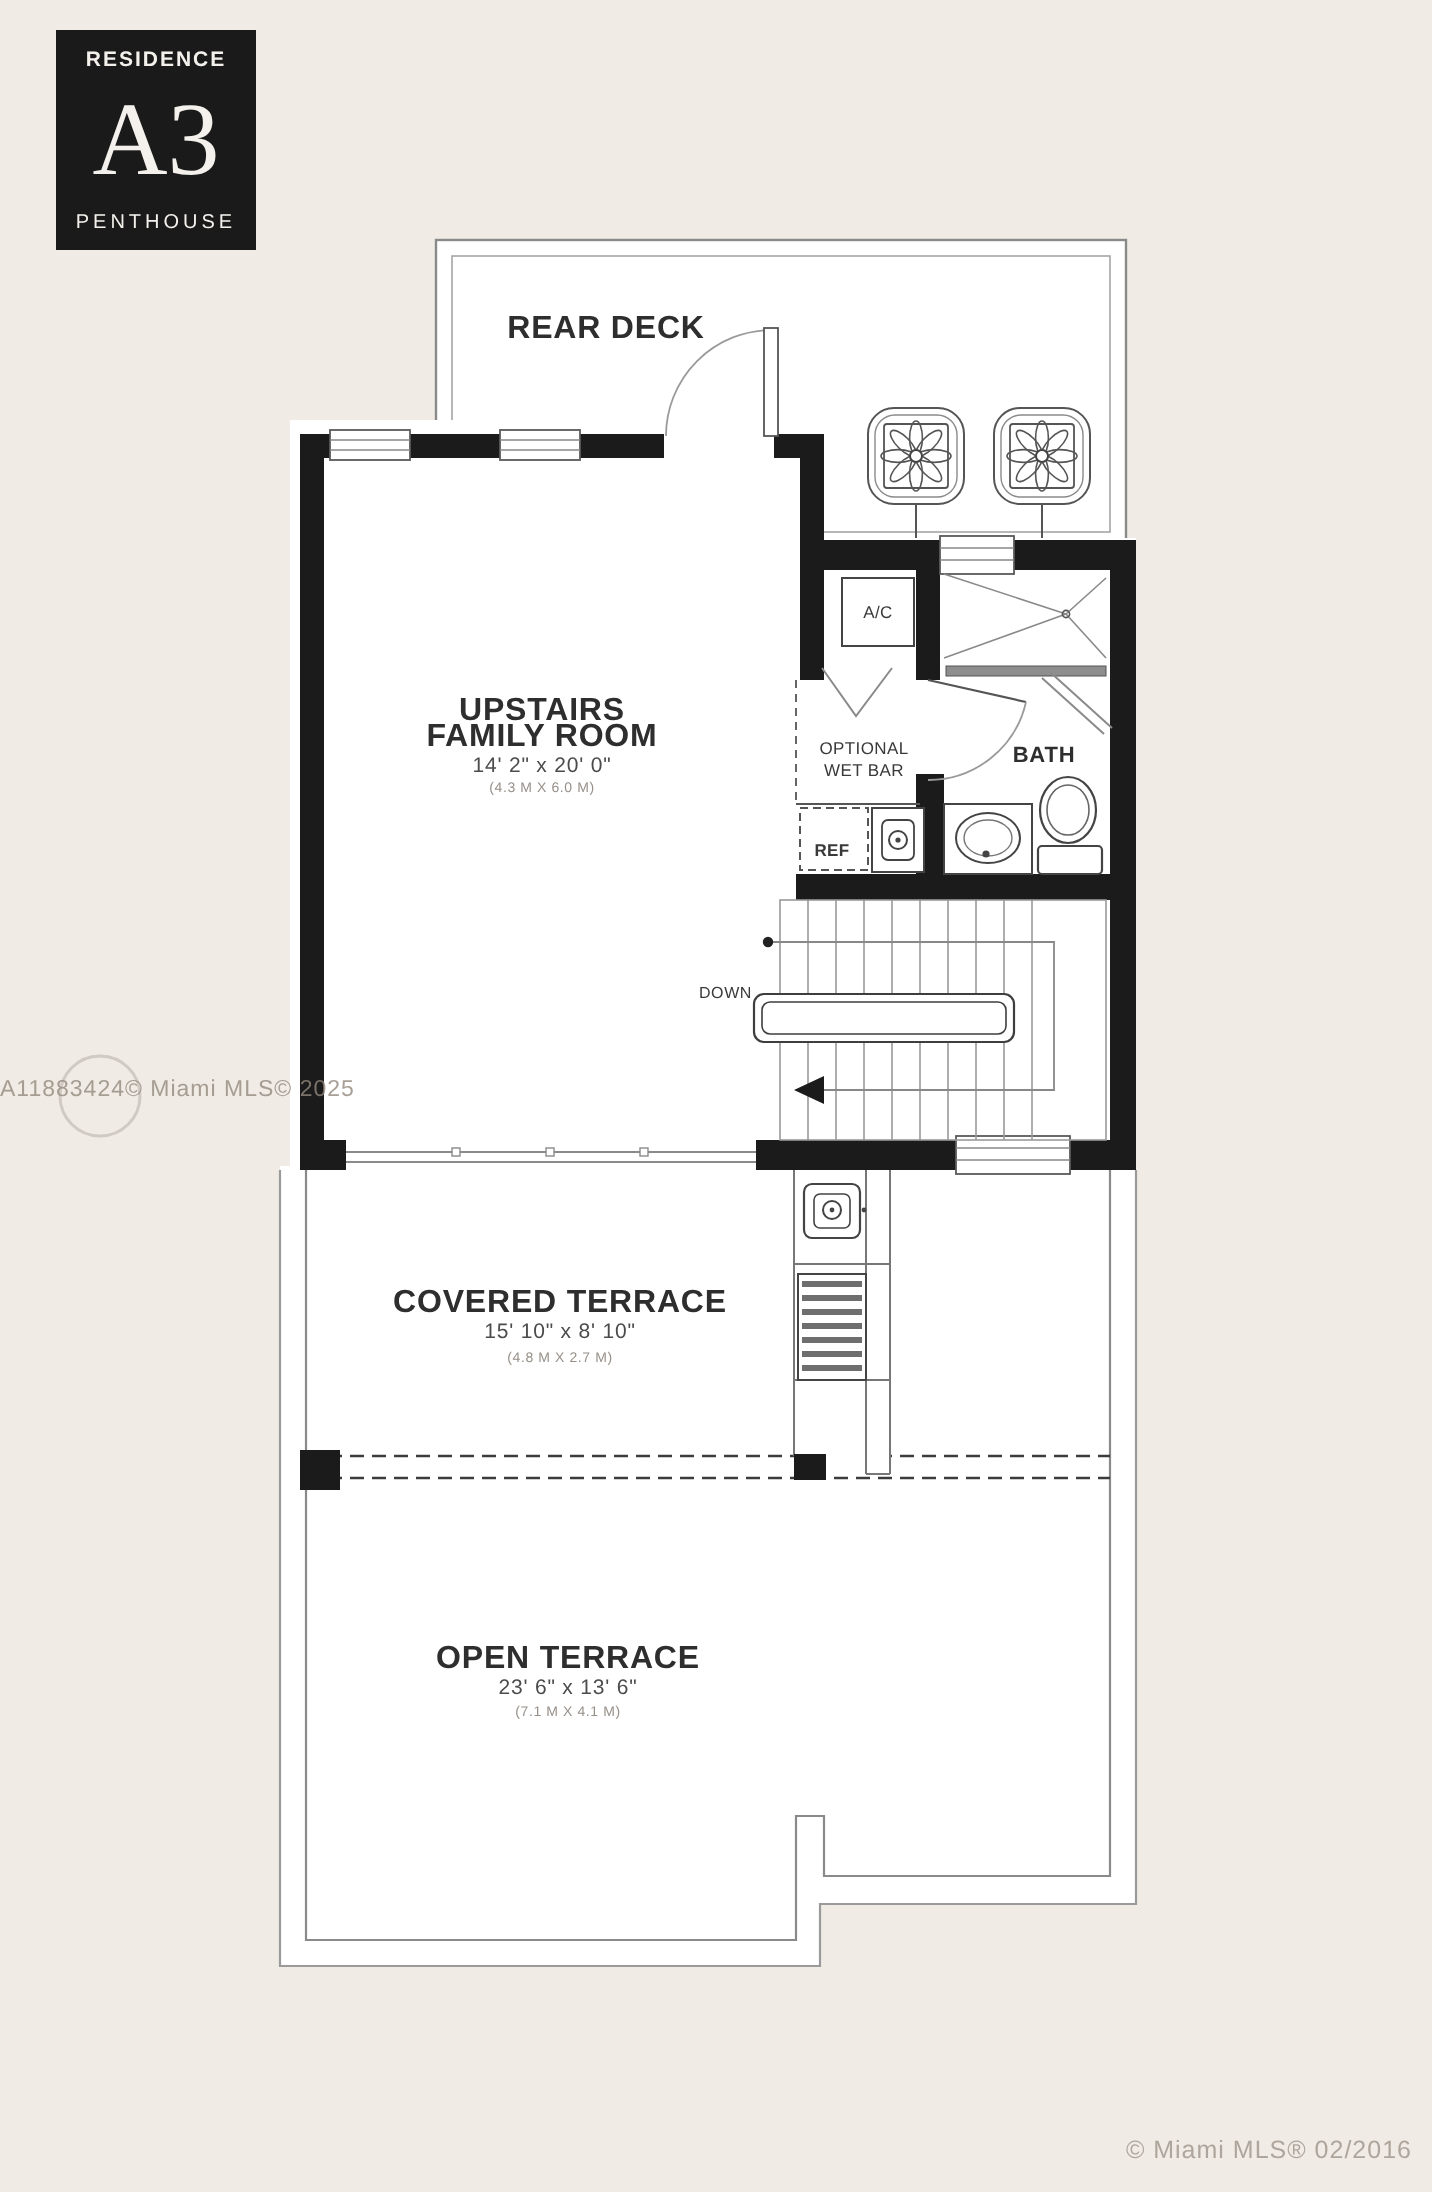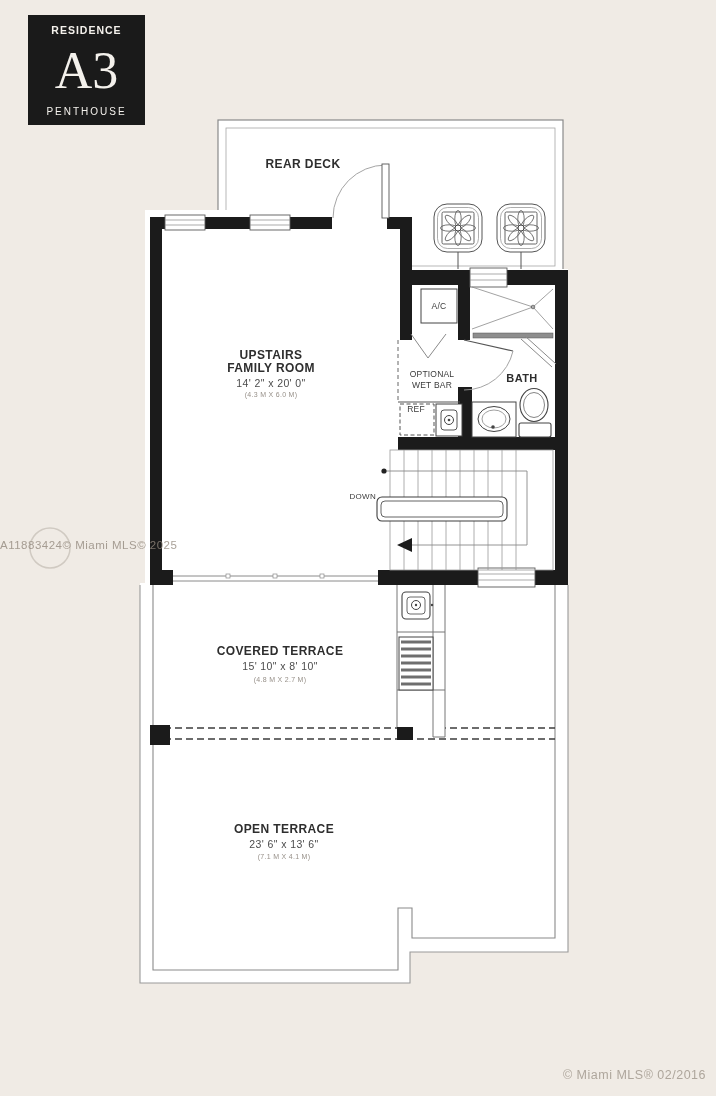--- a/index.html
+++ b/index.html
@@ -6,26 +6,26 @@
   #canvas{
     position:relative;
     width:716px;height:1096px;
     background:#f0ebe5;
     font-family:"Liberation Sans","DejaVu Sans",sans-serif;
     overflow:hidden;
   }
   #plan-svg{position:absolute;left:0;top:0;}
   .lbl{position:absolute;white-space:nowrap;color:#2e2e2e;}
   .ctr{transform:translateX(-50%);text-align:center;}
-  .room-name{font-weight:bold;font-size:12px;letter-spacing:.4px;line-height:13px;}
+  .room-name{font-weight:bold;font-size:16px;letter-spacing:.4px;line-height:13px;}
   .room-dims{font-size:10.5px;color:#4c4c4c;letter-spacing:.4px;}
   .room-metric{font-size:7px;color:#979089;letter-spacing:.3px;}
   .small-lbl{font-size:8.5px;font-weight:bold;color:#3a3a3a;letter-spacing:.2px;line-height:10.5px;}
   #badge{
-    position:absolute;left:28px;top:15px;width:117px;height:110px;
+    position:absolute;left:28px;top:15px;width:100px;height:110px;
     background:#1a1a1a;color:#f4f1ec;
     display:flex;flex-direction:column;align-items:center;justify-content:space-between;
     padding:9px 0 8px 0;box-sizing:border-box;
   }
   #badge .res{font-size:10.5px;font-weight:bold;letter-spacing:1px;}
   #badge .unit{font-family:"Liberation Serif","DejaVu Serif",serif;font-size:52px;line-height:46px;text-align:right;}
   #badge .sub{font-size:10px;letter-spacing:2px;font-weight:normal;text-align:center;}
   #floor-title{
     position:absolute;left:165px;top:62px;
     font-size:13.5px;font-weight:bold;color:#414141;letter-spacing:.3px;
@@ -277,21 +277,21 @@
 
   <div class="lbl ctr small-lbl" style="left:439px;top:301px;font-weight:normal;">A/C</div>
 
   <div class="lbl ctr small-lbl" style="left:432px;top:369px;font-weight:normal;">
     <span>OPTIONAL</span><br>
     <span>WET BAR</span>
   </div>
 
   <div class="lbl ctr room-name" style="left:522px;top:372px;font-size:11px;">BATH</div>
 
-  <div class="lbl ctr small-lbl" style="left:416px;top:404px;font-weight:normal;text-align:right;">REF</div>
+  <div class="lbl ctr small-lbl" style="left:416px;top:420px;font-weight:bold;text-align:right;">REF</div>
 
   <div class="lbl" style="left:320px;top:492px;width:56px;text-align:right;font-size:8px;color:#3a3a3a;letter-spacing:.3px;">DOWN</div>
 
   <div class="lbl ctr room-name" style="left:280px;top:645px;">COVERED TERRACE</div>
   <div class="lbl ctr room-dims" style="left:280px;top:660px;">15' 10" x 8' 10"</div>
   <div class="lbl ctr room-metric" style="left:280px;top:676px;">(4.8 M X 2.7 M)</div>
 
   <div class="lbl ctr room-name" style="left:284px;top:823px;">OPEN TERRACE</div>
   <div class="lbl ctr room-dims" style="left:284px;top:838px;">23' 6" x 13' 6"</div>
   <div class="lbl ctr room-metric" style="left:284px;top:853px;">(7.1 M X 4.1 M)</div>

